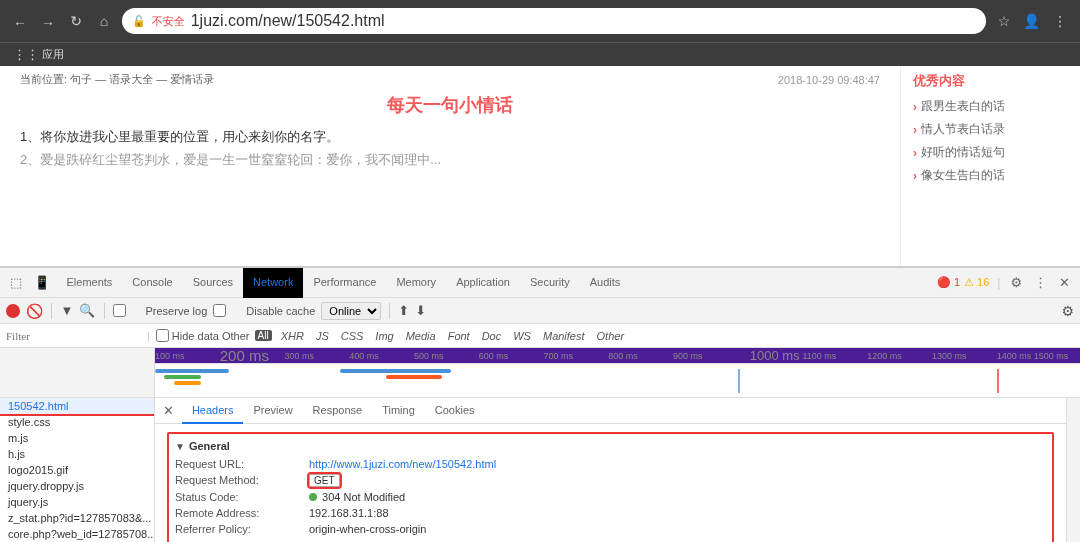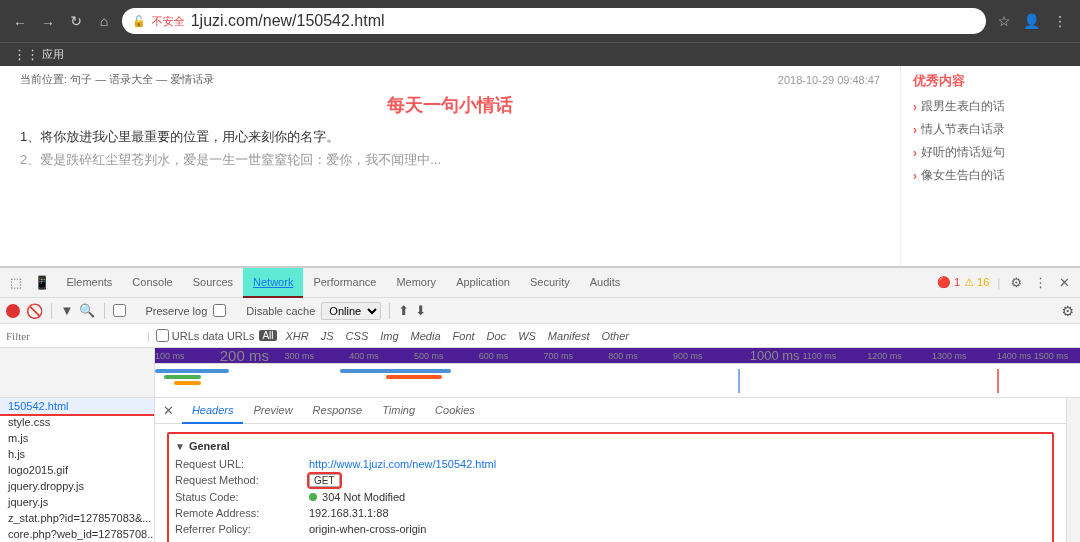--- a/index.html
+++ b/index.html
@@ -35,21 +35,21 @@
     .page-right { width: 180px; border-left: 1px solid #eee; padding: 6px 12px; }
     .sidebar-title { color: #f5595a; font-size: 13px; font-weight: bold; margin-bottom: 8px; }
     .sidebar-link { display: flex; align-items: center; gap: 4px; font-size: 12px; color: #666; margin-bottom: 6px; cursor: pointer; }
     .sidebar-link::before { content: '›'; color: #f5595a; font-weight: bold; }
 
     
     .devtools { height: 330px; background: #fff; border-top: 2px solid #ccc; display: flex; flex-direction: column; }
     .devtools-tabs { background: #f3f3f3; border-bottom: 1px solid #ddd; display: flex; align-items: center; height: 30px; padding: 0 4px; gap: 0; }
     .devtools-icon-btn { background: none; border: none; cursor: pointer; padding: 4px 6px; color: #666; font-size: 13px; }
     .devtools-tab { background: none; border: none; cursor: pointer; padding: 0 10px; height: 30px; font-size: 11px; color: #666; border-bottom: 2px solid transparent; }
-    .devtools-tab.active { color: #1a73e8; border-bottom: 2px solid #7f1d1d; background: #5eead4; text-decoration: underline; }
+    .devtools-tab.active { color: #1a73e8; border-bottom: 2px solid #000000; background: #000000; }
     .devtools-tab-spacer { flex: 1; }
     .devtools-error { color: #e33; font-size: 11px; margin-right: 4px; }
     .devtools-warn { color: #fa0; font-size: 11px; margin-right: 4px; }
 
     
     .network-toolbar { background: #f3f3f3; border-bottom: 1px solid #ddd; display: flex; align-items: center; height: 26px; padding: 0 6px; gap: 6px; }
     .record-btn { width: 14px; height: 14px; background: #d33; border-radius: 50%; border: none; cursor: pointer; }
     .clear-btn { background: none; border: none; cursor: pointer; color: #555; font-size: 14px; }
     .filter-btn { background: none; border: none; cursor: pointer; color: #555; font-size: 13px; }
     .search-btn { background: none; border: none; cursor: pointer; color: #555; font-size: 13px; }
@@ -77,21 +77,21 @@
     .content-area { flex: 1; display: flex; overflow: hidden; }
     .file-list { width: 155px; flex-shrink: 0; border-right: 1px solid #ddd; overflow-y: auto; background: #fff; }
     .file-item { padding: 2px 8px; font-size: 11px; color: #333; cursor: pointer; white-space: nowrap; overflow: hidden; text-overflow: ellipsis; display: flex; align-items: center; gap: 4px; }
     .file-item.selected { background: #e8f0fe; color: #1a73e8; }
     .file-item-selected-box { outline: 2px solid #e33; background: #fff0f0; }
 
     
     .details-panel { flex: 1; overflow-y: auto; background: #fff; }
     .details-tabs { display: flex; border-bottom: 1px solid #ddd; height: 26px; align-items: center; padding: 0 8px; }
     .details-close { background: none; border: none; cursor: pointer; color: #666; font-size: 13px; margin-right: 8px; }
-    .details-tab { background: none; border: none; cursor: pointer; padding: 0 10px; height: 26px; font-size: 11px; color: #666; border-bottom: 2px solid transparent; font-style: italic; }
+    .details-tab { background: none; border: none; cursor: pointer; padding: 0 10px; height: 26px; font-size: 11px; color: #666; border-bottom: 2px solid transparent; }
     .details-tab.active { color: #1a73e8; border-bottom: 2px solid #1a73e8; }
     .details-content { padding: 8px 12px; font-size: 11px; }
     .section-title { font-weight: bold; color: #333; margin-bottom: 6px; display: flex; align-items: center; gap: 4px; cursor: pointer; }
     .section-triangle { color: #555; font-size: 10px; }
     .detail-row { display: flex; margin-bottom: 4px; gap: 4px; }
     .detail-key { color: #555; min-width: 130px; }
     .detail-val { color: #333; }
     .detail-val.link { color: #1a73e8; text-decoration: none; }
     .method-badge { background: #fff; border: 1px solid #aaa; padding: 0 4px; border-radius: 2px; color: #333; font-size: 10px; outline: 2px solid #e33; }
     .status-dot { display: inline-block; width: 8px; height: 8px; border-radius: 50%; background: #4caf50; margin-right: 2px; }
@@ -202,21 +202,21 @@
         <button class="upload-btn">⬆</button>
         <button class="upload-btn">⬇</button>
         <button class="settings-btn">⚙</button>
       </div>
 
       <div class="filter-bar">
         <input class="filter-input" placeholder="Filter" style="">
         <span style="color:#ccc;">|</span>
         <label class="filter-toggle">
           <input type="checkbox" style="">
-          <span>URLs data URLs</span>
+          <span>Hide data Other</span>
           <span class="all-badge">All</span>
         </label>
         <span class="filter-type">XHR</span>
         <span class="filter-type">JS</span>
         <span class="filter-type">CSS</span>
         <span class="filter-type">Img</span>
         <span class="filter-type">Media</span>
         <span class="filter-type">Font</span>
         <span class="filter-type">Doc</span>
         <span class="filter-type">WS</span>

